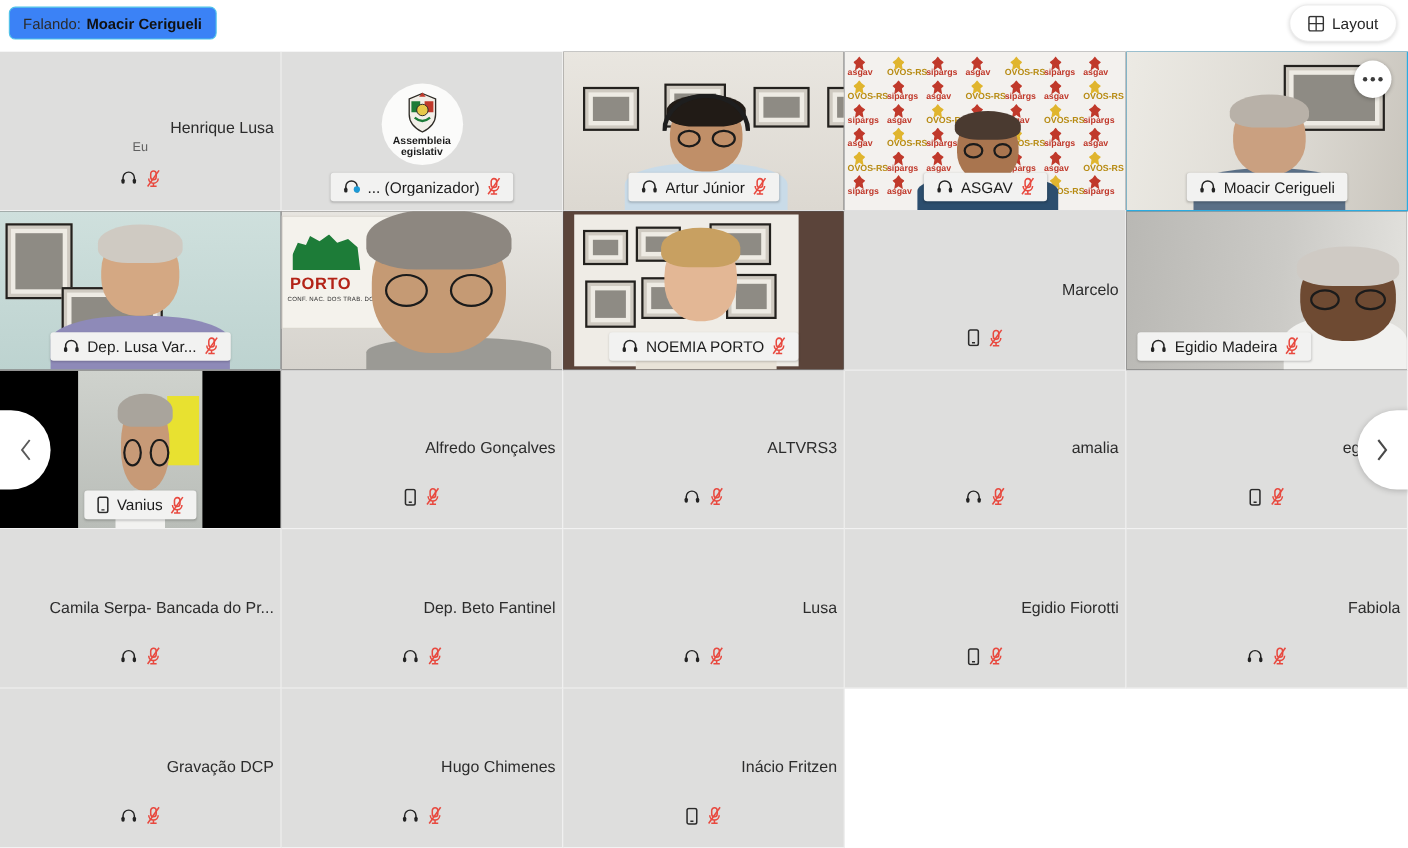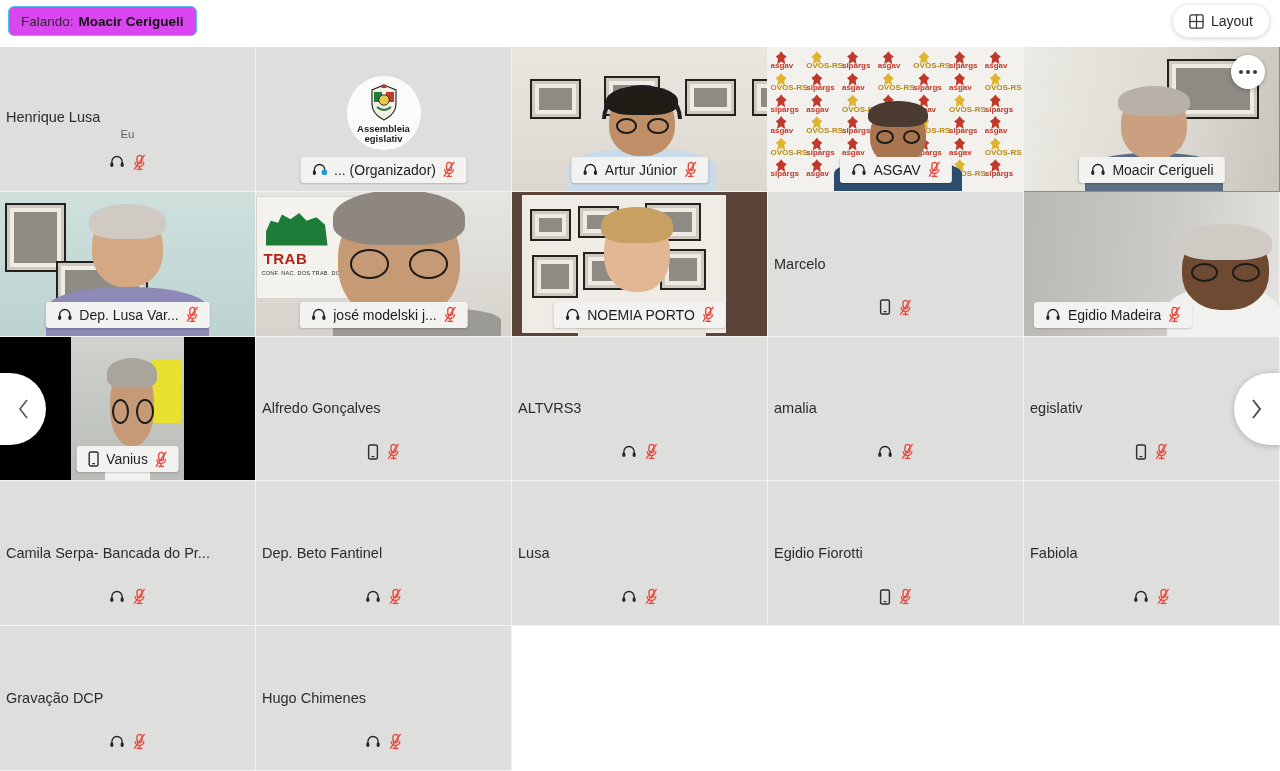--- a/index.html
+++ b/index.html
@@ -12,21 +12,21 @@
 
   
   .topbar {
     position: absolute; left: 0; top: 0; width: 1280px; height: 47px;
     background: #ffffff;
   }
   .speaking-badge {
     position: absolute; left: 8px; top: 6px; height: 30px;
     display: flex; align-items: center; gap: 5px;
     padding: 0 12px; border: 1.5px solid #4fc3e8; border-radius: 6px;
-    background: #d946ef; font-size: 13.5px; color: #1f1f1f;
+    background: #3b82f6; font-size: 13.5px; color: #1f1f1f;
     white-space: nowrap;
   }
   .speaking-badge .lbl { color: #2b2b2b; }
   .speaking-badge .who { font-weight: bold; color: #111; }
 
   .layout-btn {
     position: absolute; right: 10px; top: 4px; height: 34px;
     display: flex; align-items: center; gap: 7px;
     padding: 0 16px; border-radius: 18px; background: #ffffff;
     border: 1px solid #ececec;
@@ -51,21 +51,21 @@
   }
   .tile.video { background: #3a3a3a; }
   .tile.active-speaker {
     outline: 3px solid #2aace2; outline-offset: -3px; z-index: 5;
   }
 
   
   .ph-name {
     position: absolute; left: 6px; right: 6px; top: 50%;
     transform: translateY(-50%);
-    text-align: left; font-size: 14.5px; color: #2c2c2c;
+    text-align: right; font-size: 14.5px; color: #2c2c2c;
     white-space: nowrap; overflow: hidden; text-overflow: ellipsis;
   }
   .ph-name.sub-present { transform: translateY(-62%); }
   .ph-sub {
     position: absolute; left: 0; right: 0; top: 50%;
     margin-top: 9px; text-align: center; font-size: 11.5px; color: #5f5f5f;
   }
   .ph-icons {
     position: absolute; left: 0; right: 0; bottom: 20px;
     display: flex; align-items: center; justify-content: center; gap: 8px;
@@ -479,48 +479,29 @@
               <line x1="1.2" y1="15.6" x2="11.6" y2="0.9" stroke="#e8493f" stroke-width="1.4"></line>
             </svg>
           </span>
         </div>
       </div>
       <div class="tile video">
         <div class="scene s-jose">
           <div class="wall"></div>
           <div class="contr-banner">
             <div class="contr-mark"></div>
-            <div class="contr-text">TRAB</div>
+            <div class="contr-text">PORTO</div>
             <div class="contr-sub">CONF. NAC. DOS TRAB. DO SETOR</div>
           </div>
           <div class="torso" style="left: 30%; width: 66%; bottom: 0px; height: 20%; background: rgb(155, 154, 149);"></div>
           <div class="head" style="left: 32%; width: 48%; top: 4%; height: 86%; background: rgb(197, 154, 116);">
             <div style="position: absolute; left: -4%; right: -4%; top: -6%; height: 44%; background: rgb(141, 135, 128); border-radius: 50% 50% 35% 35%;"></div>
             <div class="glasses" style="left: 10%; top: 42%; width: 32%; height: 24%;"></div>
             <div class="glasses" style="right: 10%; top: 42%; width: 32%; height: 24%;"></div>
           </div>
-        </div>
-        <div class="plate">
-          <span class="ico">
-            <svg width="16" height="16" viewBox="0 0 18 18">
-              <path d="M3.2 11.2V8.6a5.8 5.8 0 0 1 11.6 0v2.6" fill="none" stroke="#232323" stroke-width="1.5"></path>
-              <rect x="1.5" y="9.6" width="3.4" height="5" rx="1.6" fill="#232323"></rect>
-              <rect x="13.1" y="9.6" width="3.4" height="5" rx="1.6" fill="#232323"></rect>
-            </svg>
-          </span>
-          <span class="nm">josé modelski j...</span>
-          <span class="ico">
-            <svg width="13" height="17" viewBox="0 0 13 17">
-              <rect x="4" y="1.4" width="5" height="8" rx="2.5" fill="none" stroke="#e8493f" stroke-width="1.4"></rect>
-              <path d="M2.2 8.2a4.3 4.3 0 0 0 8.6 0" fill="none" stroke="#e8493f" stroke-width="1.4"></path>
-              <line x1="6.5" y1="12.4" x2="6.5" y2="15.4" stroke="#e8493f" stroke-width="1.4"></line>
-              <line x1="3.6" y1="15.4" x2="9.4" y2="15.4" stroke="#e8493f" stroke-width="1.4"></line>
-              <line x1="1.2" y1="15.6" x2="11.6" y2="0.9" stroke="#e8493f" stroke-width="1.4"></line>
-            </svg>
-          </span>
         </div>
       </div>
       <div class="tile video">
         <div class="scene s-noemia">
           <div class="wall"></div>
           <div class="gallery"></div>
           <div class="frame" style="left: 7%; top: 12%; width: 16%; height: 22%;">
             <div class="mat"></div>
             <div class="art"></div>
           </div>
@@ -859,20 +840,40 @@
         </div>
       </div>
       <div class="tile">
         <div class="ph-name">Hugo Chimenes</div>
         <div class="ph-icons">
           <span class="ico">
             <svg width="16" height="16" viewBox="0 0 18 18">
               <path d="M3.2 11.2V8.6a5.8 5.8 0 0 1 11.6 0v2.6" fill="none" stroke="#232323" stroke-width="1.5"></path>
               <rect x="1.5" y="9.6" width="3.4" height="5" rx="1.6" fill="#232323"></rect>
               <rect x="13.1" y="9.6" width="3.4" height="5" rx="1.6" fill="#232323"></rect>
+            </svg>
+          </span>
+          <span class="ico">
+            <svg width="13" height="17" viewBox="0 0 13 17">
+              <rect x="4" y="1.4" width="5" height="8" rx="2.5" fill="none" stroke="#e8493f" stroke-width="1.4"></rect>
+              <path d="M2.2 8.2a4.3 4.3 0 0 0 8.6 0" fill="none" stroke="#e8493f" stroke-width="1.4"></path>
+              <line x1="6.5" y1="12.4" x2="6.5" y2="15.4" stroke="#e8493f" stroke-width="1.4"></line>
+              <line x1="3.6" y1="15.4" x2="9.4" y2="15.4" stroke="#e8493f" stroke-width="1.4"></line>
+              <line x1="1.2" y1="15.6" x2="11.6" y2="0.9" stroke="#e8493f" stroke-width="1.4"></line>
+            </svg>
+          </span>
+        </div>
+      </div>
+      <div class="tile">
+        <div class="ph-name">Inácio Fritzen</div>
+        <div class="ph-icons">
+          <span class="ico">
+            <svg width="12" height="16" viewBox="0 0 12 16">
+              <rect x="1.6" y="1" width="8.8" height="14" rx="1.6" fill="none" stroke="#2b2b2b" stroke-width="1.4"></rect>
+              <line x1="4.6" y1="12.6" x2="7.4" y2="12.6" stroke="#2b2b2b" stroke-width="1.2"></line>
             </svg>
           </span>
           <span class="ico">
             <svg width="13" height="17" viewBox="0 0 13 17">
               <rect x="4" y="1.4" width="5" height="8" rx="2.5" fill="none" stroke="#e8493f" stroke-width="1.4"></rect>
               <path d="M2.2 8.2a4.3 4.3 0 0 0 8.6 0" fill="none" stroke="#e8493f" stroke-width="1.4"></path>
               <line x1="6.5" y1="12.4" x2="6.5" y2="15.4" stroke="#e8493f" stroke-width="1.4"></line>
               <line x1="3.6" y1="15.4" x2="9.4" y2="15.4" stroke="#e8493f" stroke-width="1.4"></line>
               <line x1="1.2" y1="15.6" x2="11.6" y2="0.9" stroke="#e8493f" stroke-width="1.4"></line>
             </svg>

